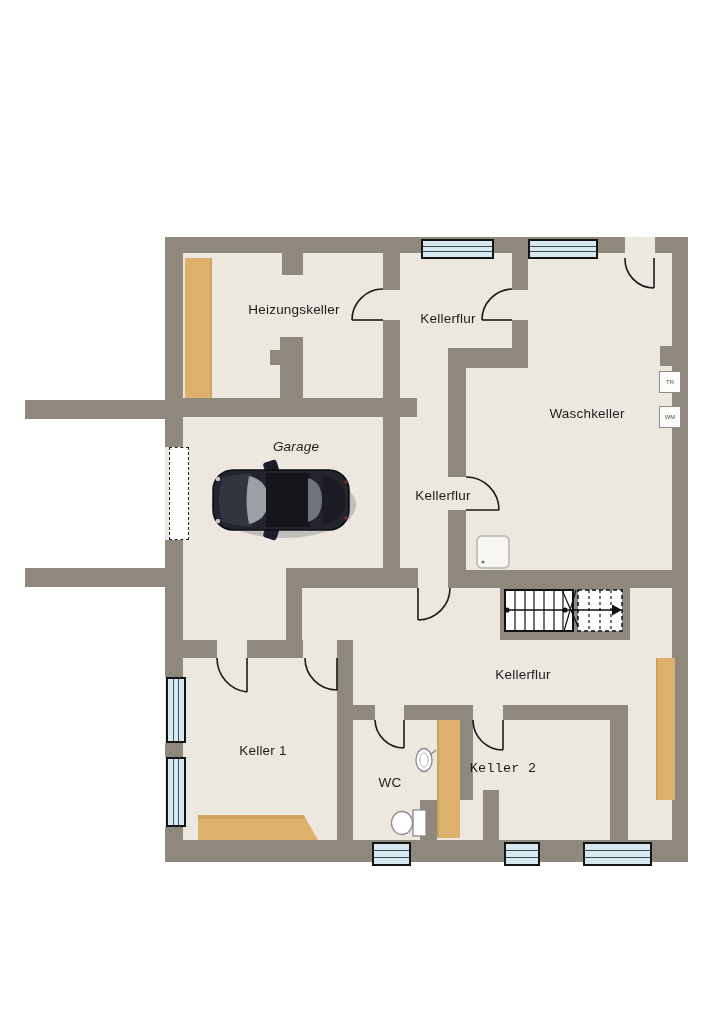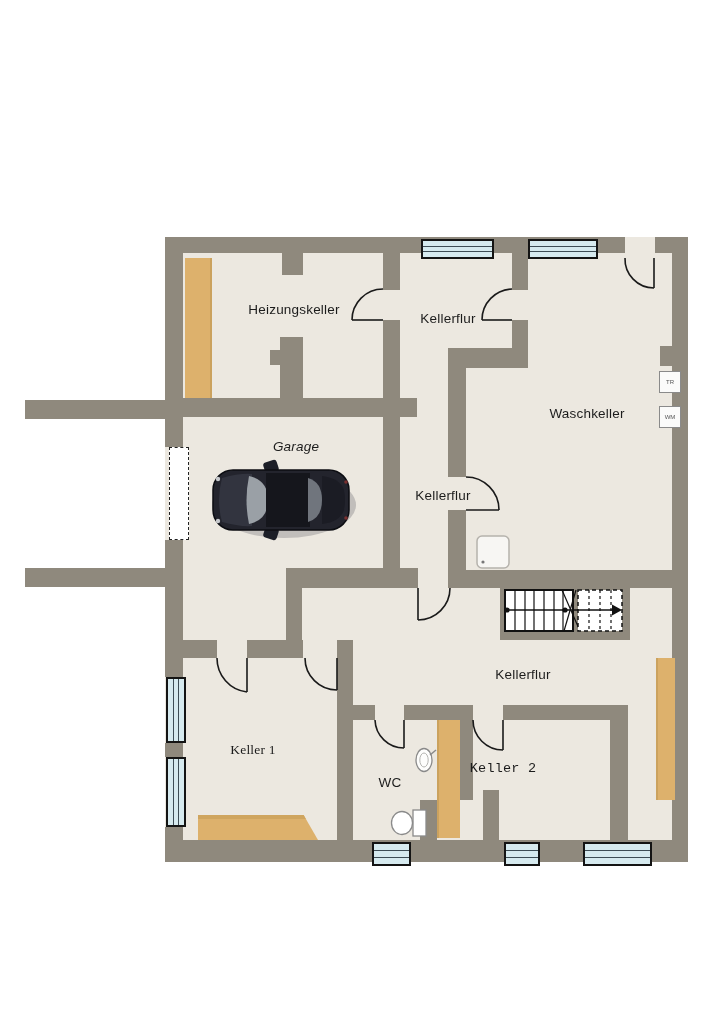--- a/index.html
+++ b/index.html
@@ -219,17 +219,17 @@
   <div class="appliance" style="left:659px;top:406px;width:22px;height:22px;">
     <span>WM</span>
   </div>
 
   <div class="room-label" style="left:294px;top:309px;">Heizungskeller</div>
   <div class="room-label" style="left:448px;top:318px;">Kellerflur</div>
   <div class="room-label" style="left:587px;top:413px;">Waschkeller</div>
   <div class="room-label" style="left:296px;top:446px;font-style:italic;">Garage</div>
   <div class="room-label" style="left:443px;top:495px;">Kellerflur</div>
   <div class="room-label" style="left:523px;top:674px;">Kellerflur</div>
-  <div class="room-label" style="left:253px;top:750px;font-family:Liberation Serif, serif;">Keller 1</div>
+  <div class="room-label" style="left:263px;top:750px;">Keller 1</div>
   <div class="room-label" style="left:390px;top:782px;">WC</div>
   <div class="room-label" style="left:503px;top:768px;font-family:Liberation Mono, monospace;">Keller 2</div>
 
 </div>
 
 </body></html>

